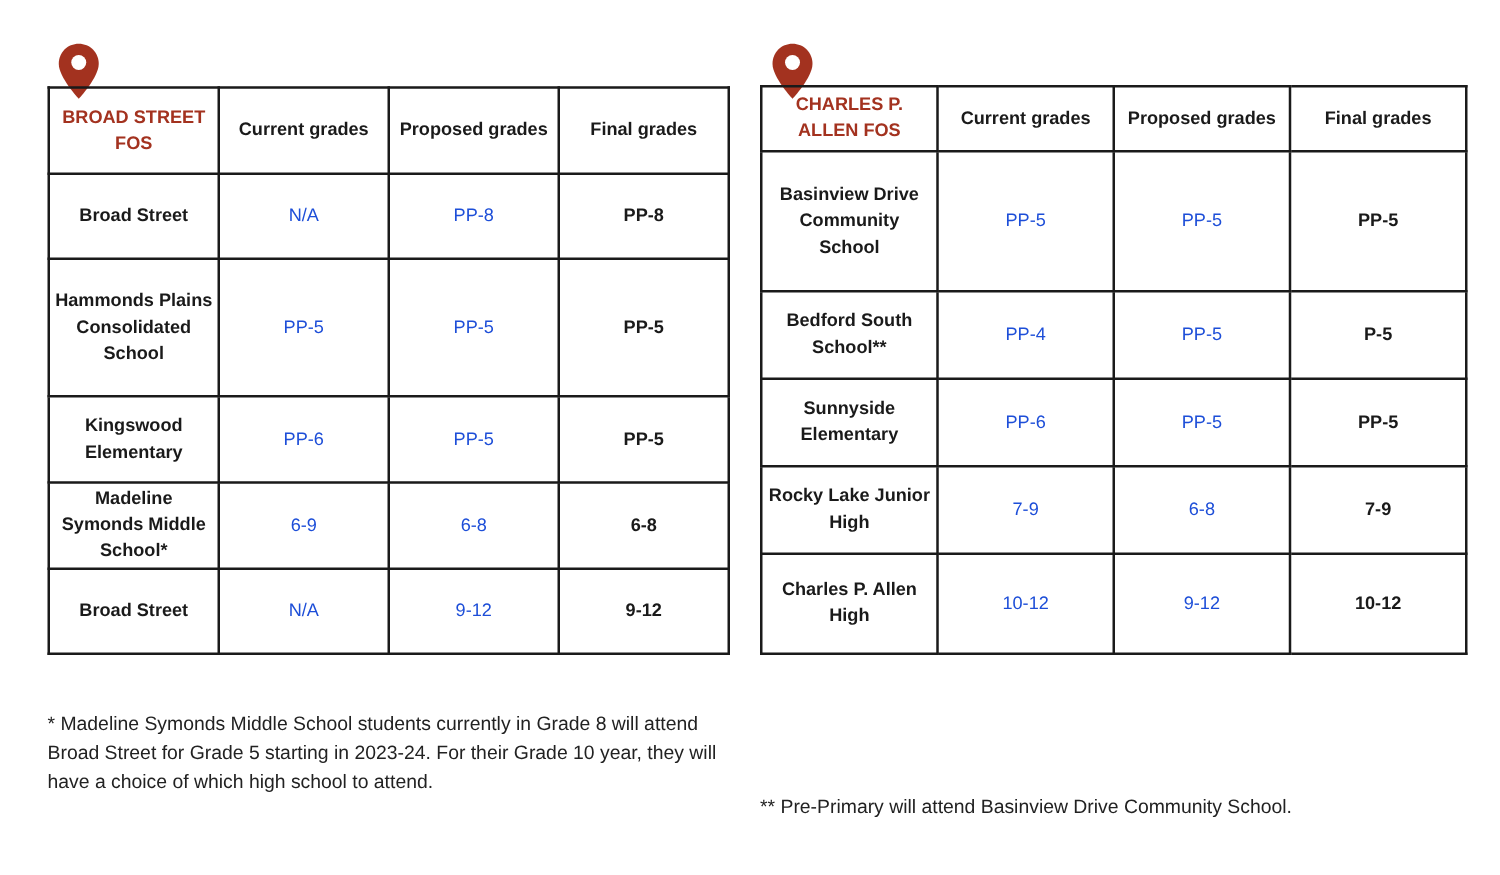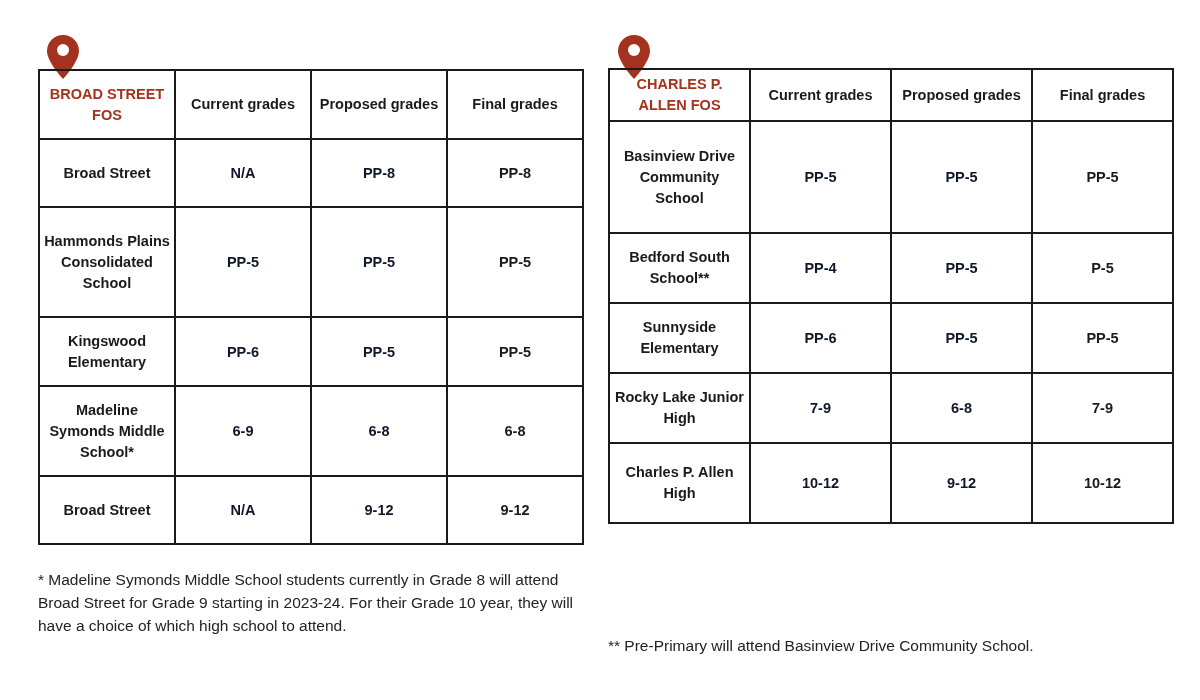--- a/index.html
+++ b/index.html
@@ -8,21 +8,21 @@
     font-family:"Liberation Sans", sans-serif; color:#1a1a1a;
   }
   .tbl { position:absolute; border-collapse:collapse; table-layout:fixed; }
   .tbl td, .tbl th {
     border:2px solid #1a1a1a; text-align:center; vertical-align:middle;
     font-size:14.5px; padding:0 4px;
   }
   .tbl th { font-weight:700; line-height:21px; }
   .tbl th.fos { color:#a3321f; }
   .tbl td.school { font-weight:700; line-height:21px; }
-  .tbl td.val { font-weight:700; color:#0f172a; }
+  .tbl td.val { font-weight:400; color:#1d4ed8; }
   .tbl td.final { font-weight:700; }
   #t1 { left:38px; top:69px; width:544px; }
   #t2 { left:608px; top:68px; width:564px; }
   .pin { position:absolute; width:34px; height:46px; }
   .note { position:absolute; font-size:15.5px; line-height:23px; color:#222; }
 </style>
 </head>
 <body>
 
 <svg class="pin" style="left:46px;top:34px;" viewBox="0 0 34 46">
@@ -59,21 +59,21 @@
     <td class="val">PP-5</td>
     <td class="val">PP-5</td>
     <td class="final">PP-5</td>
   </tr>
   <tr style="height:69px">
     <td class="school">Kingswood Elementary</td>
     <td class="val">PP-6</td>
     <td class="val">PP-5</td>
     <td class="final">PP-5</td>
   </tr>
-  <tr style="height:90px">
+  <tr style="height:69px">
     <td class="school">Madeline Symonds Middle School*</td>
     <td class="val">6-9</td>
     <td class="val">6-8</td>
     <td class="final">6-8</td>
   </tr>
   <tr style="height:68px">
     <td class="school">Broad Street</td>
     <td class="val">N/A</td>
     <td class="val">9-12</td>
     <td class="final">9-12</td>
@@ -121,14 +121,14 @@
   </tr>
   <tr style="height:80px">
     <td class="school">Charles P. Allen High</td>
     <td class="val">10-12</td>
     <td class="val">9-12</td>
     <td class="final">10-12</td>
   </tr>
 </tbody>
   </table>
 
-<div class="note" style="left:38px;top:568px;width:560px;">* Madeline Symonds Middle School students currently in Grade 8 will attend Broad Street for Grade 9 starting in 2023-24. For their Grade 10 year, they will have a choice of which high school to attend.</div>
+<div class="note" style="left:38px;top:568px;width:560px;">* Madeline Symonds Middle School students currently in Grade 8 will attend Broad Street for Grade 5 starting in 2023-24. For their Grade 10 year, they will have a choice of which high school to attend.</div>
 <div class="note" style="left:608px;top:634px;width:560px;">** Pre-Primary will attend Basinview Drive Community School.</div>
 
 </body></html>

